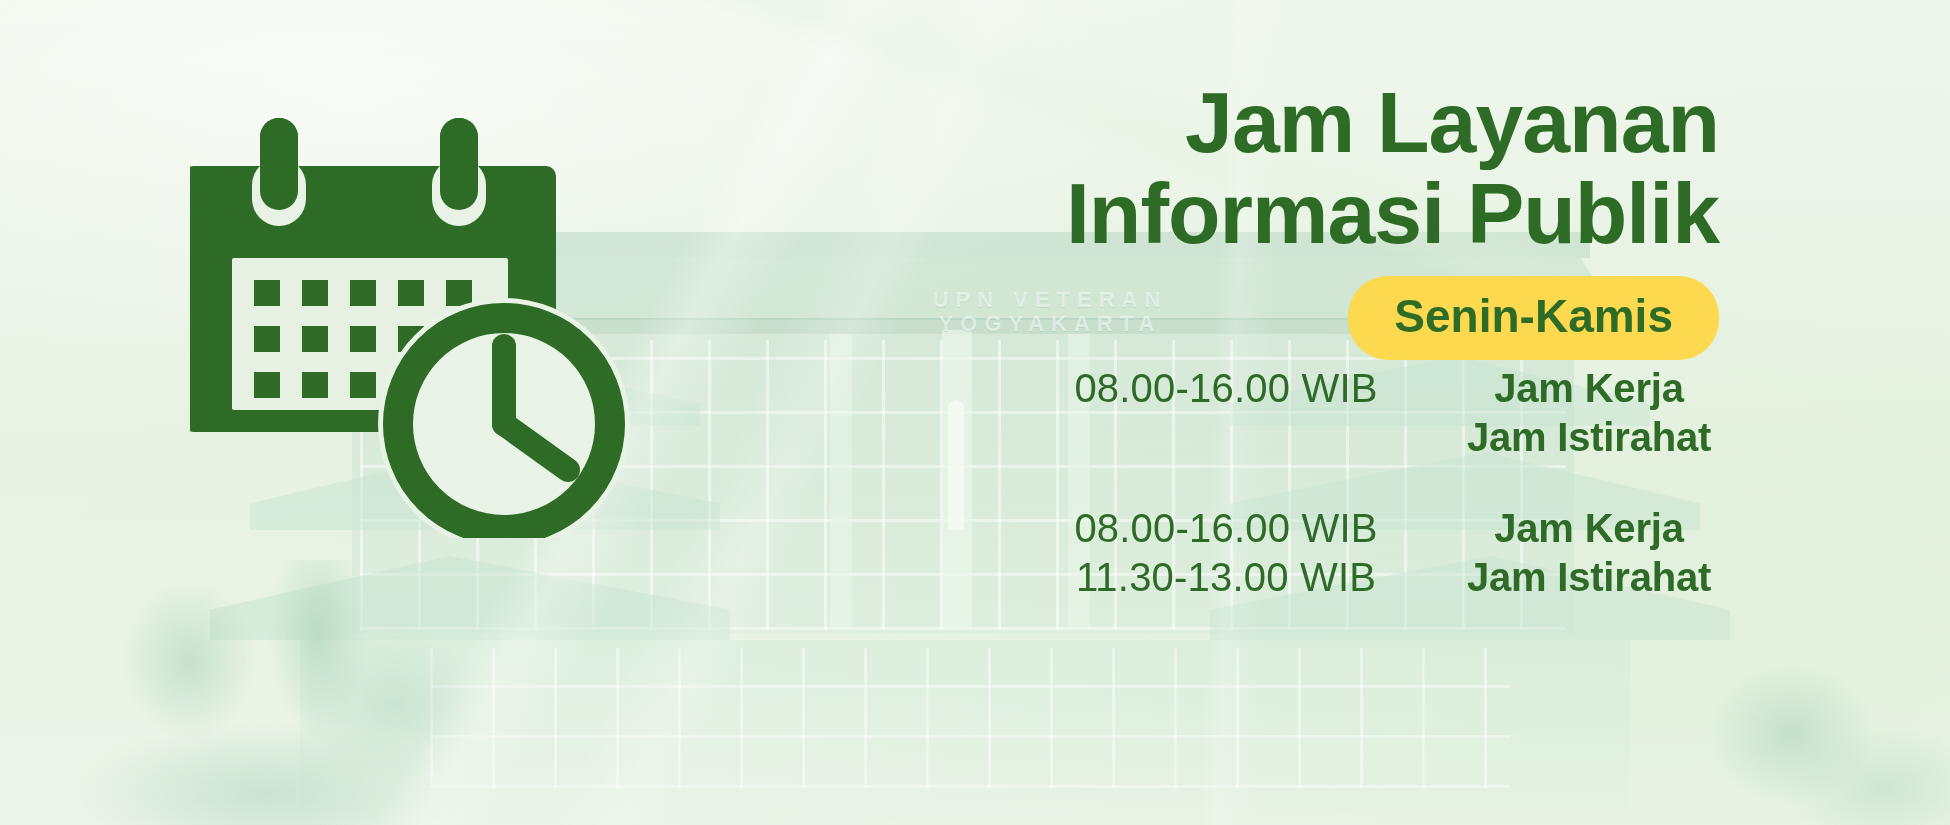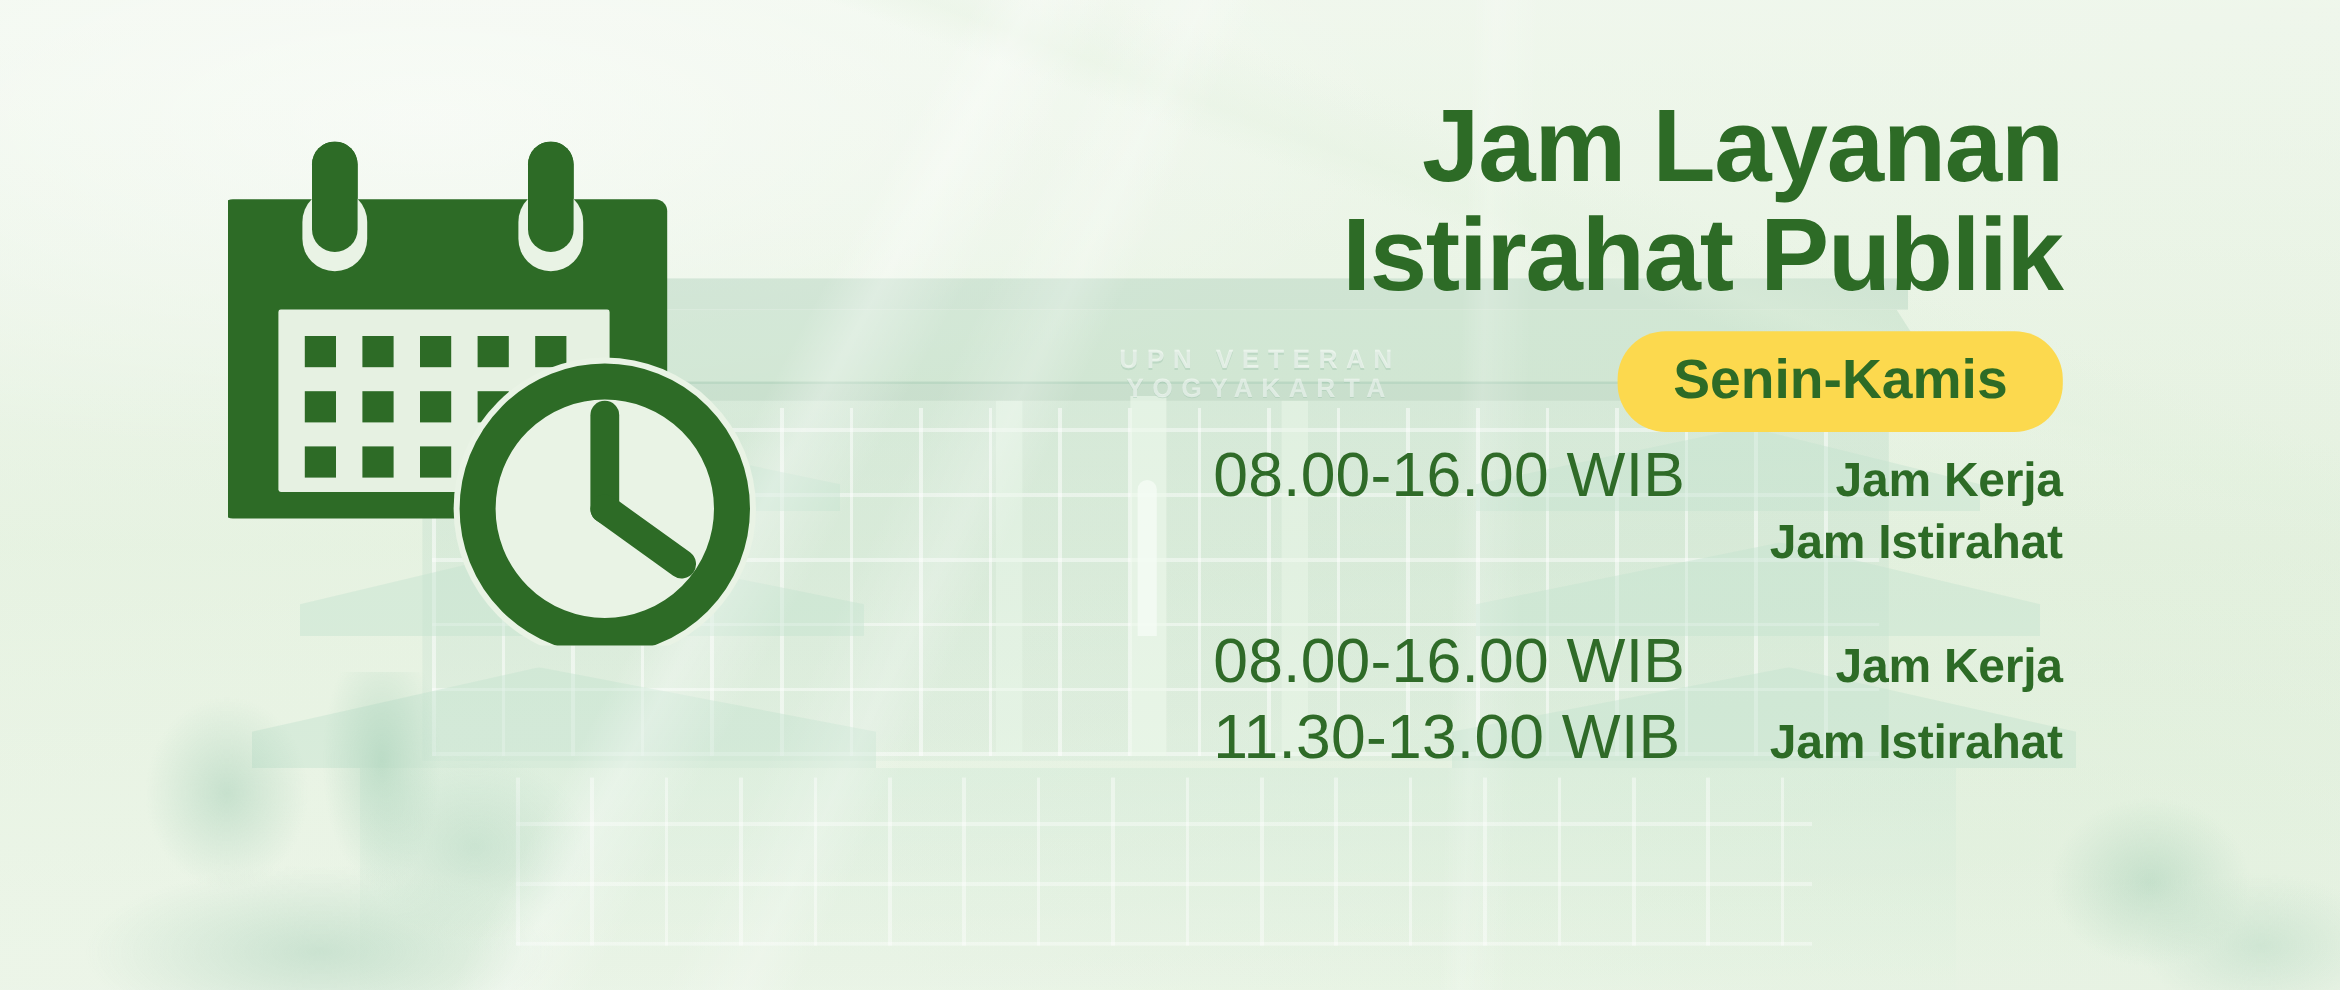--- a/index.html
+++ b/index.html
@@ -130,26 +130,26 @@
     padding:17px 46px 21px;border-radius:40px;
     white-space:nowrap;
     text-align:right;
   }
   .sched{margin-top:0;}
   .row{
     display:flex;justify-content:flex-end;align-items:baseline;gap:0;
     white-space:nowrap;
   }
   .time{
-    color:#2f6b28;font-size:52px;font-weight:400;
-    width:430px;text-align:left;padding-right:18px;letter-spacing:.2px;
+    color:#2f6b28;font-size:40px;font-weight:400;
+    width:430px;text-align:center;padding-right:18px;letter-spacing:.2px;
   }
   .lbl{
     color:#2d6b26;font-size:40px;font-weight:800;
-    width:260px;text-align:right;letter-spacing:-.2px;
+    width:260px;text-align:center;letter-spacing:-.2px;
   }
   .grp1{margin-top:20px;}
   .grp1 .badge-line{margin-bottom:6px;}
   .rows1 .row:first-child{margin-bottom:4px;}
   .grp2{margin-top:46px;}
   .grp2 .badge-line{margin-bottom:6px;}
   .rows2 .row:first-child{margin-bottom:4px;}
 </style>
 </head>
 <body>
@@ -219,21 +219,21 @@
         <circle cx="314" cy="306" r="106" fill="none" stroke="#2d6b26" stroke-width="30"></circle>
         <line x1="314" y1="306" x2="314" y2="228" stroke="#2d6b26" stroke-width="24" stroke-linecap="round"></line>
         <line x1="314" y1="306" x2="378" y2="352" stroke="#2d6b26" stroke-width="24" stroke-linecap="round"></line>
       </g>
     </svg>
   </div>
 
   <div class="content">
     <h1 class="title">
       <span>Jam Layanan</span>
-      <span class="l2">Istirahat Publik</span>
+      <span class="l2">Informasi Publik</span>
     </h1>
 
     <div class="sched grp1">
       <div class="badge-line">
         <span class="badge">Senin-Kamis</span>
       </div>
       <div class="rows1">
         <div class="row">
           <span class="time">08.00-16.00 WIB</span>
           <span class="lbl">Jam Kerja</span>

